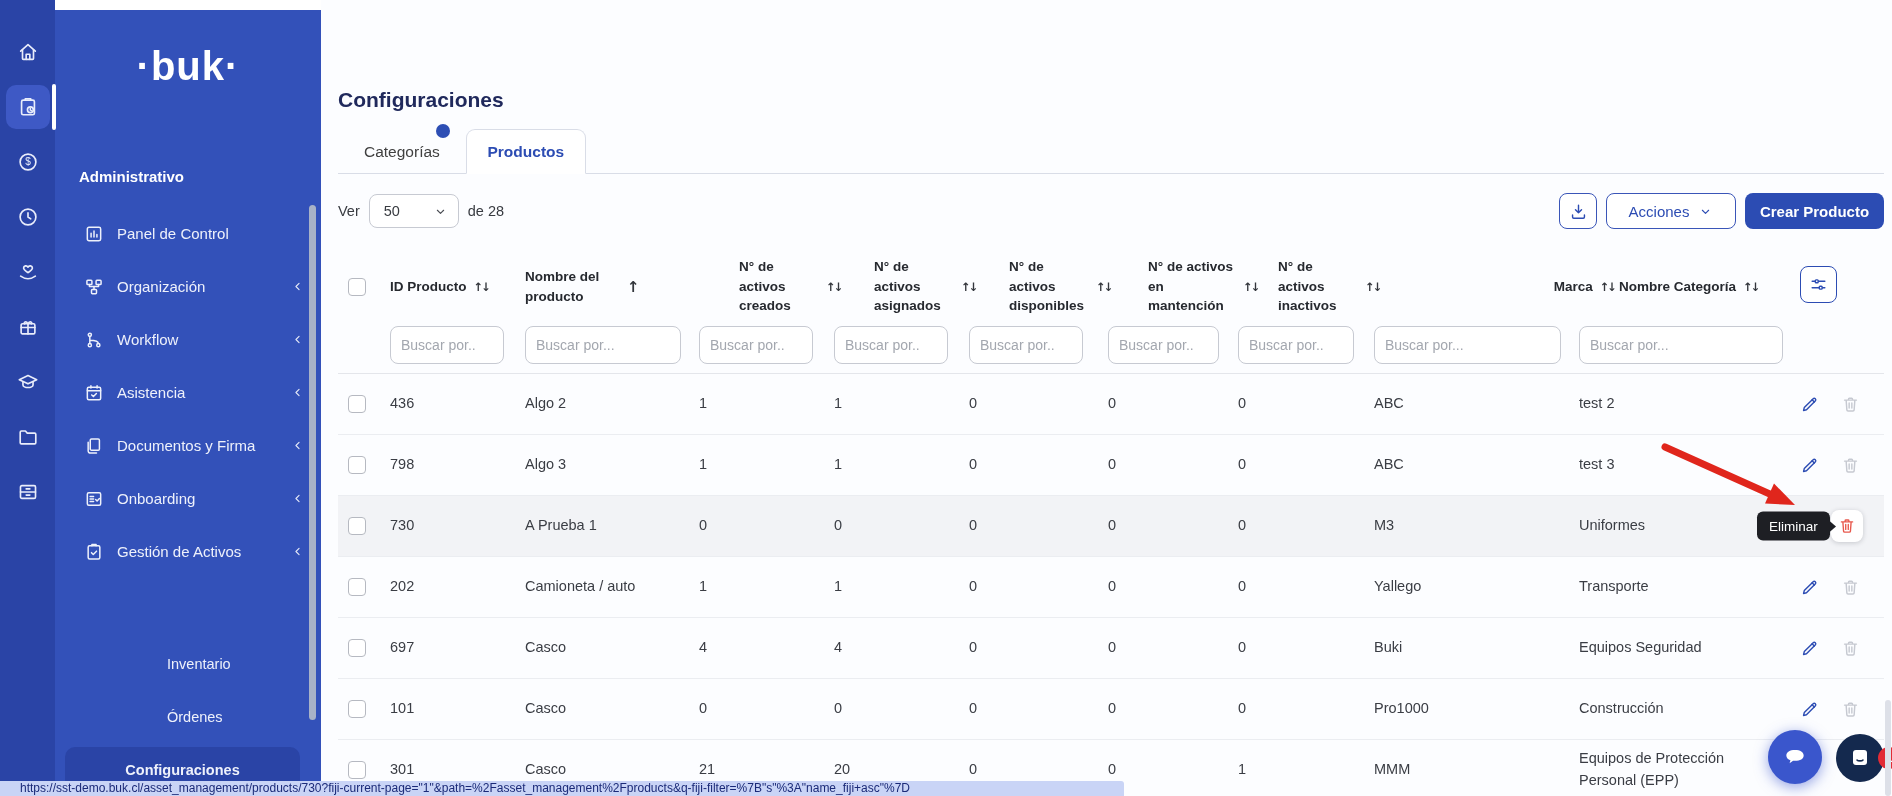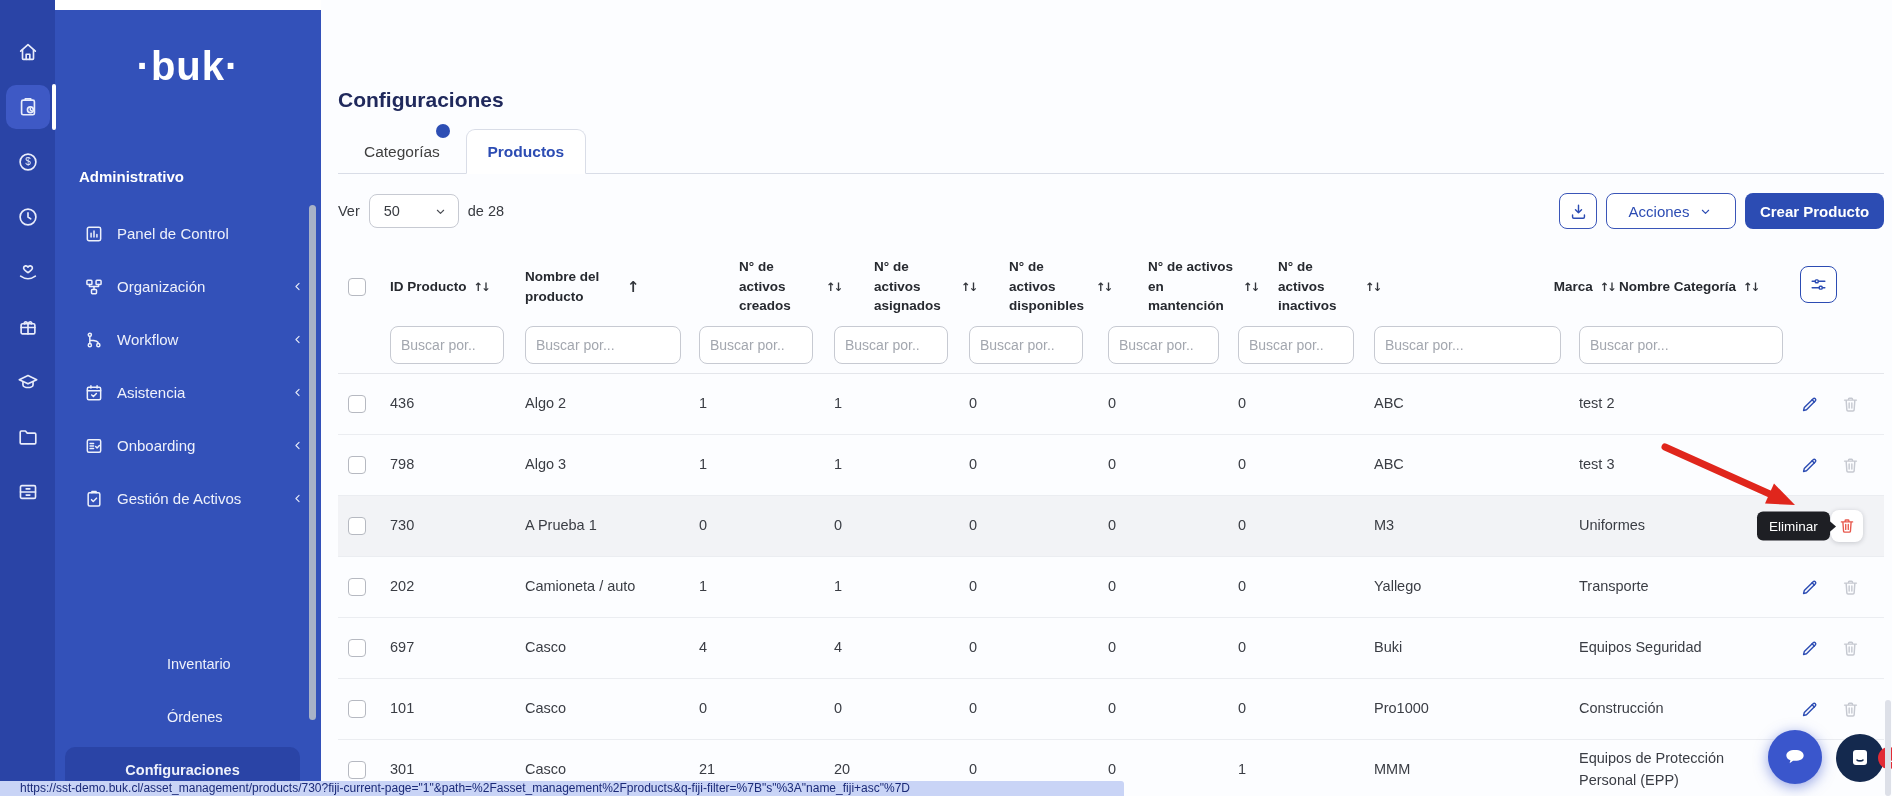--- a/index.html
+++ b/index.html
@@ -261,20 +261,34 @@
           <span class="nav-label" data-interactable="false">Asistencia</span>
           <span class="ico chev" data-interactable="false">
             <svg viewBox="0 0 24 24" fill="none" stroke="currentColor" stroke-width="1.8" stroke-linecap="round" stroke-linejoin="round">
               <path d="M14.5 7l-5 5 5 5"></path>
             </svg>
           </span>
         </div>
         <div class="nav-item" data-interactable="true">
           <span class="ico nav-ico" data-interactable="false">
             <svg viewBox="0 0 24 24" fill="none" stroke="currentColor" stroke-width="1.8" stroke-linecap="round" stroke-linejoin="round">
+              <rect x="7.5" y="3.5" width="11" height="13.5" rx="1.5"></rect>
+              <path d="M5 7.5v10.2a2.8 2.8 0 002.8 2.8H15"></path>
+            </svg>
+          </span>
+          <span class="nav-label" data-interactable="false">Documentos y Firma</span>
+          <span class="ico chev" data-interactable="false">
+            <svg viewBox="0 0 24 24" fill="none" stroke="currentColor" stroke-width="1.8" stroke-linecap="round" stroke-linejoin="round">
+              <path d="M14.5 7l-5 5 5 5"></path>
+            </svg>
+          </span>
+        </div>
+        <div class="nav-item" data-interactable="true">
+          <span class="ico nav-ico" data-interactable="false">
+            <svg viewBox="0 0 24 24" fill="none" stroke="currentColor" stroke-width="1.8" stroke-linecap="round" stroke-linejoin="round">
               <rect x="4" y="4.5" width="16" height="15" rx="1.8"></rect>
               <path d="M7.3 9h4.2M7.3 12h4.2M7.3 15h4.2"></path>
               <path d="M14 12.6l1.7 1.7 2.8-2.8"></path>
             </svg>
           </span>
           <span class="nav-label" data-interactable="false">Onboarding</span>
           <span class="ico chev" data-interactable="false">
             <svg viewBox="0 0 24 24" fill="none" stroke="currentColor" stroke-width="1.8" stroke-linecap="round" stroke-linejoin="round">
               <path d="M14.5 7l-5 5 5 5"></path>
             </svg>

